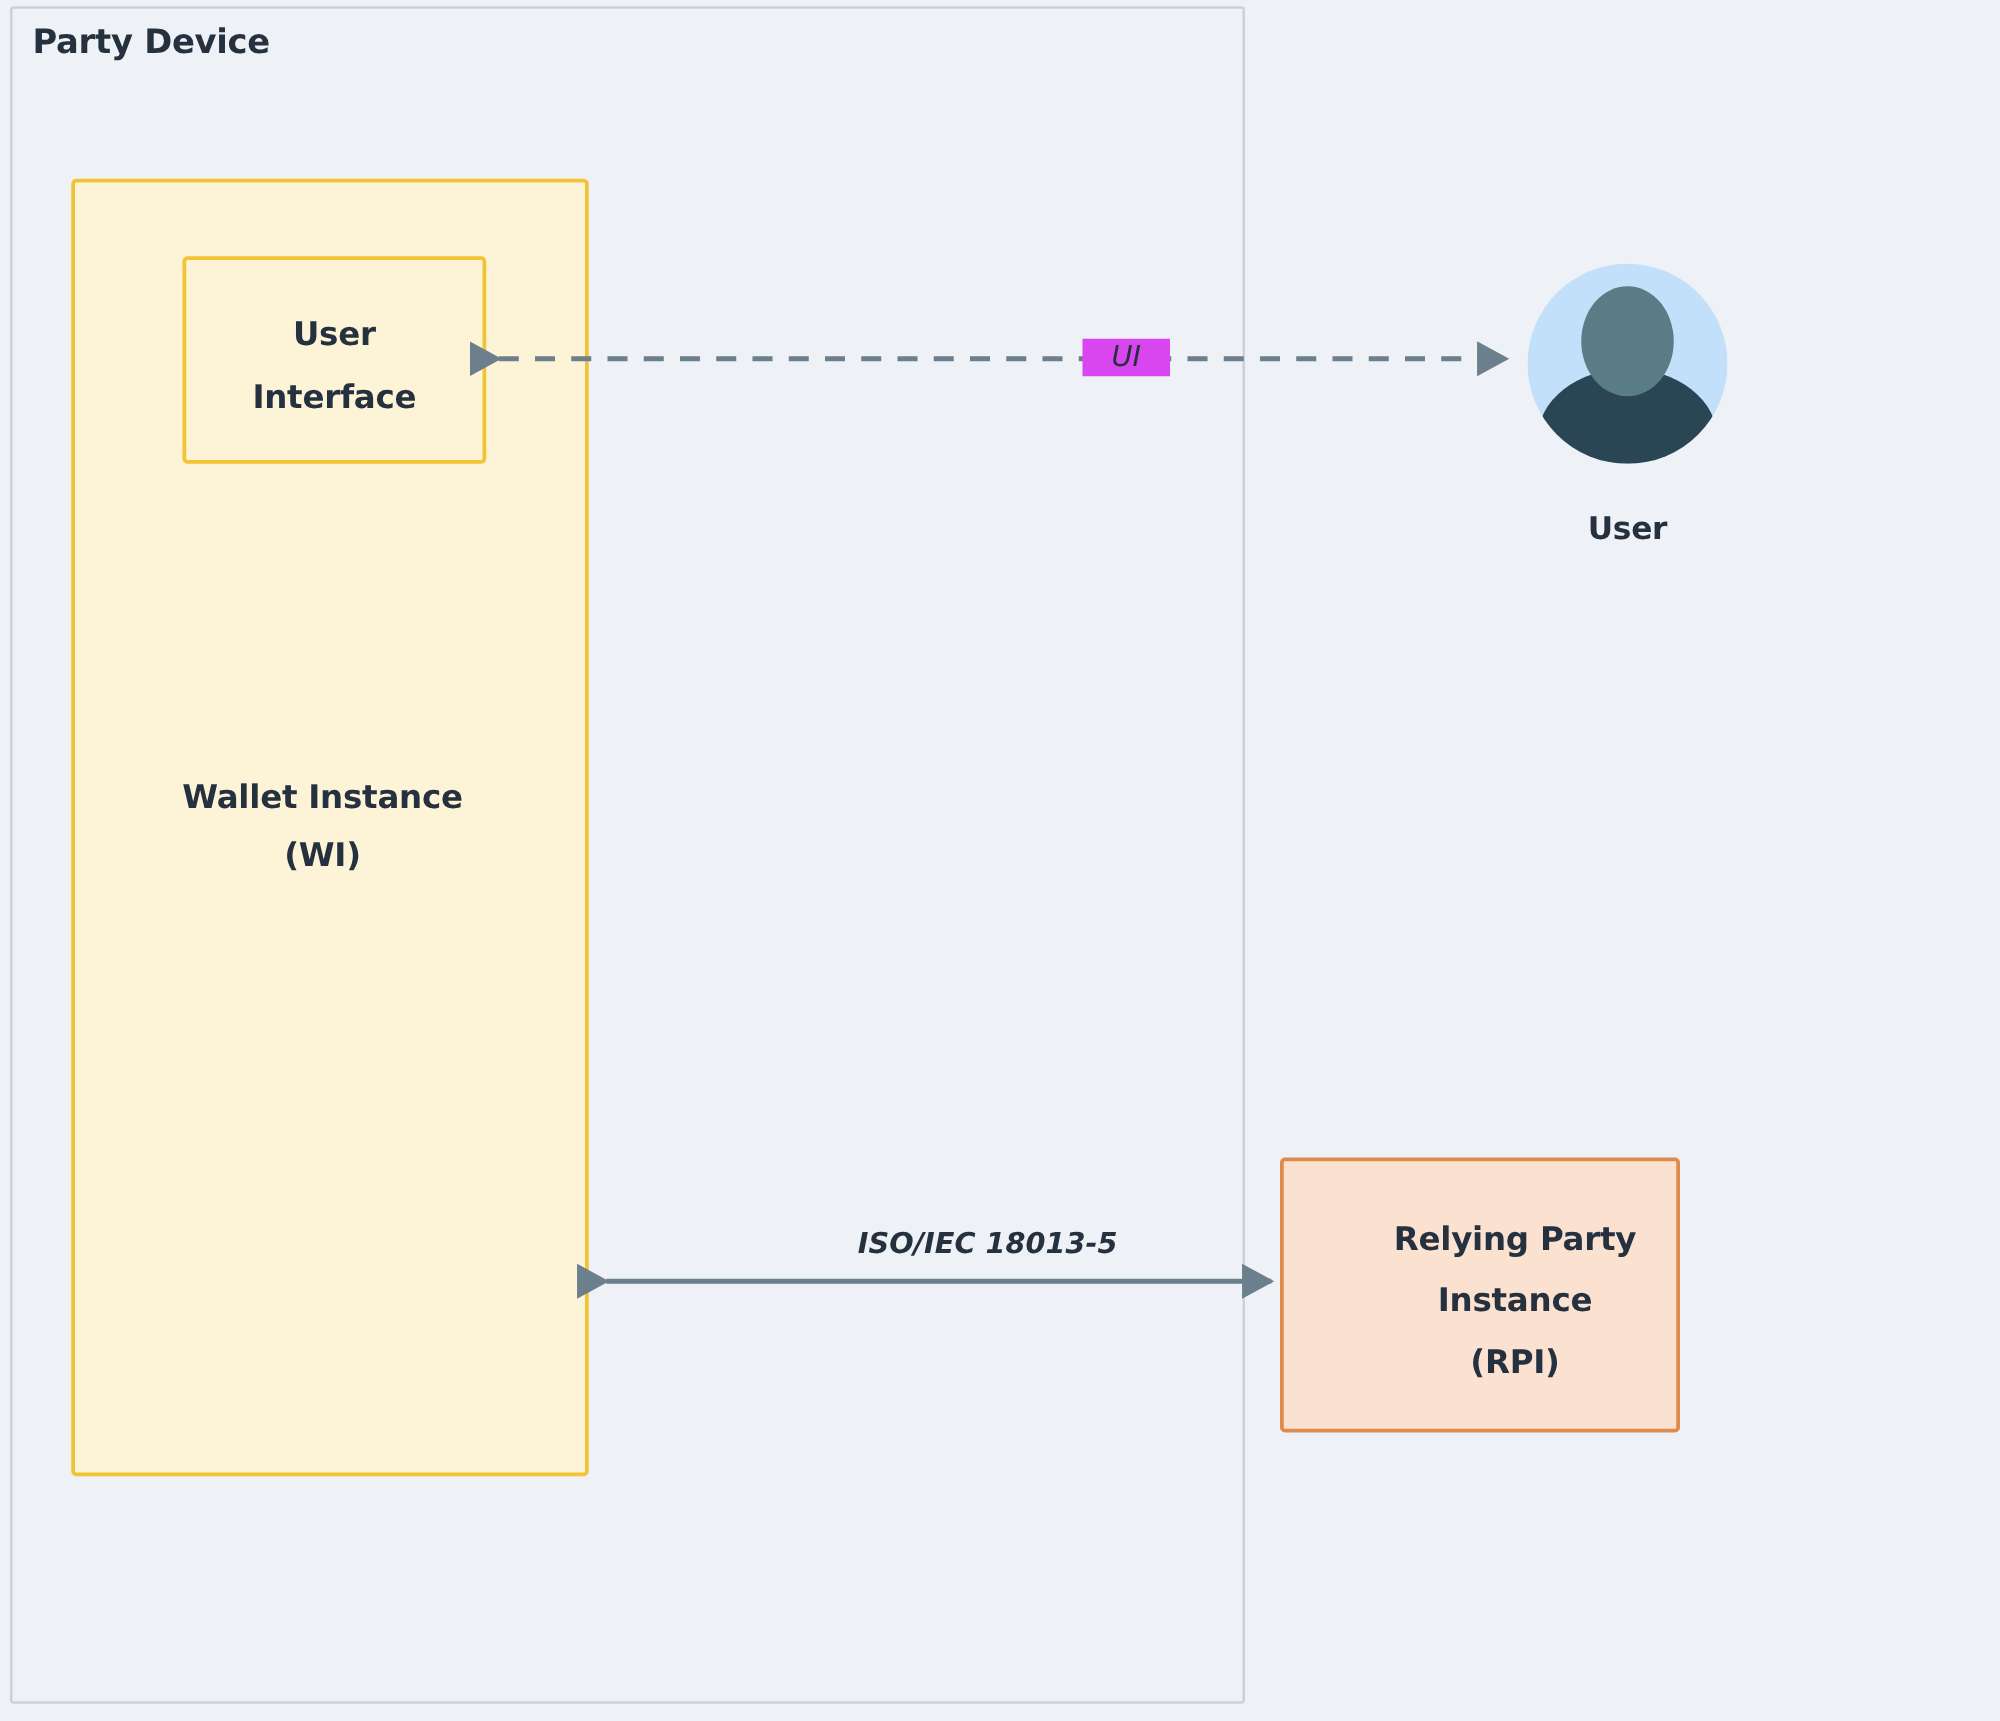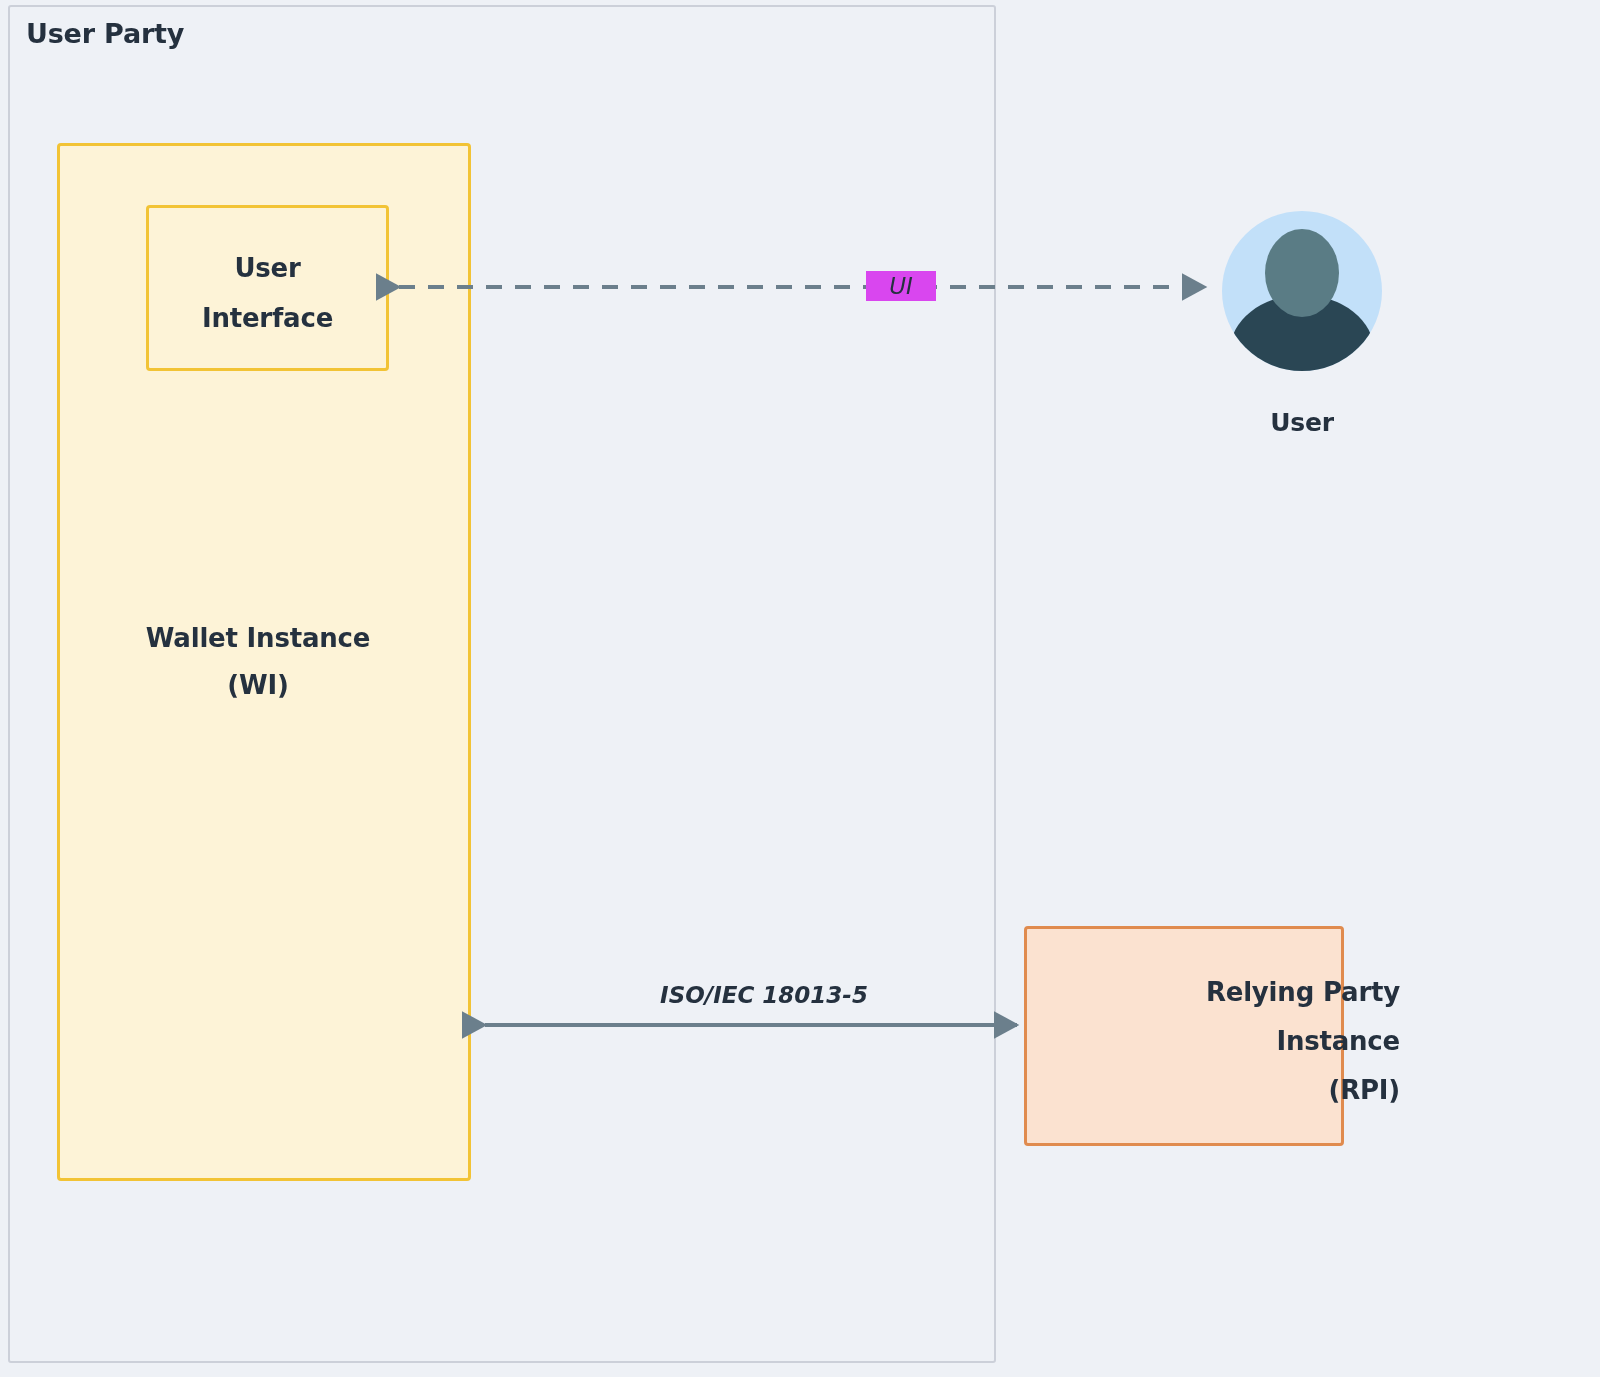--- a/index.html
+++ b/index.html
@@ -102,21 +102,21 @@
     background: #fbe2d0;
     border: 3px solid #e08b4e;
     border-radius: 4px;
     box-sizing: border-box;
   }
   #rpi-label {
     position: absolute;
     left: 1024px;
     top: 968px;
     width: 376px;
-    text-align: right;
+    text-align: center;
     font-size: 26px;
     font-weight: bold;
     line-height: 49px;
     color: #25313f;
     letter-spacing: -0.2px;
     white-space: pre-line;
   }
 
   
   .conn-svg {
@@ -154,20 +154,21 @@
   #proximity-edge-label .line1,
   #proximity-edge-label .line2 {
     display: block;
     font-style: italic;
     font-weight: normal;
   }
   #proximity-edge-label .line3 {
     display: block;
     font-style: italic;
     font-weight: bold;
+    text-align: right;
   }
 
   
   #user-avatar {
     position: absolute;
     left: 1222px;
     top: 211px;
     width: 160px;
     height: 160px;
   }
@@ -182,21 +183,21 @@
     color: #25313f;
     letter-spacing: -0.2px;
   }
 </style>
 </head>
 <body>
 
 <div id="canvas">
 
   <div id="user-device-box"></div>
-  <div id="user-device-title">User Party</div>
+  <div id="user-device-title">Party Device</div>
 
   <div id="wallet-instance-box"></div>
   <div id="wallet-instance-label">Wallet Instance
 (WI)</div>
 
   <div id="user-interface-box"></div>
   <div id="user-interface-label">User
 Interface</div>
 
   <div id="rpi-box"></div>

